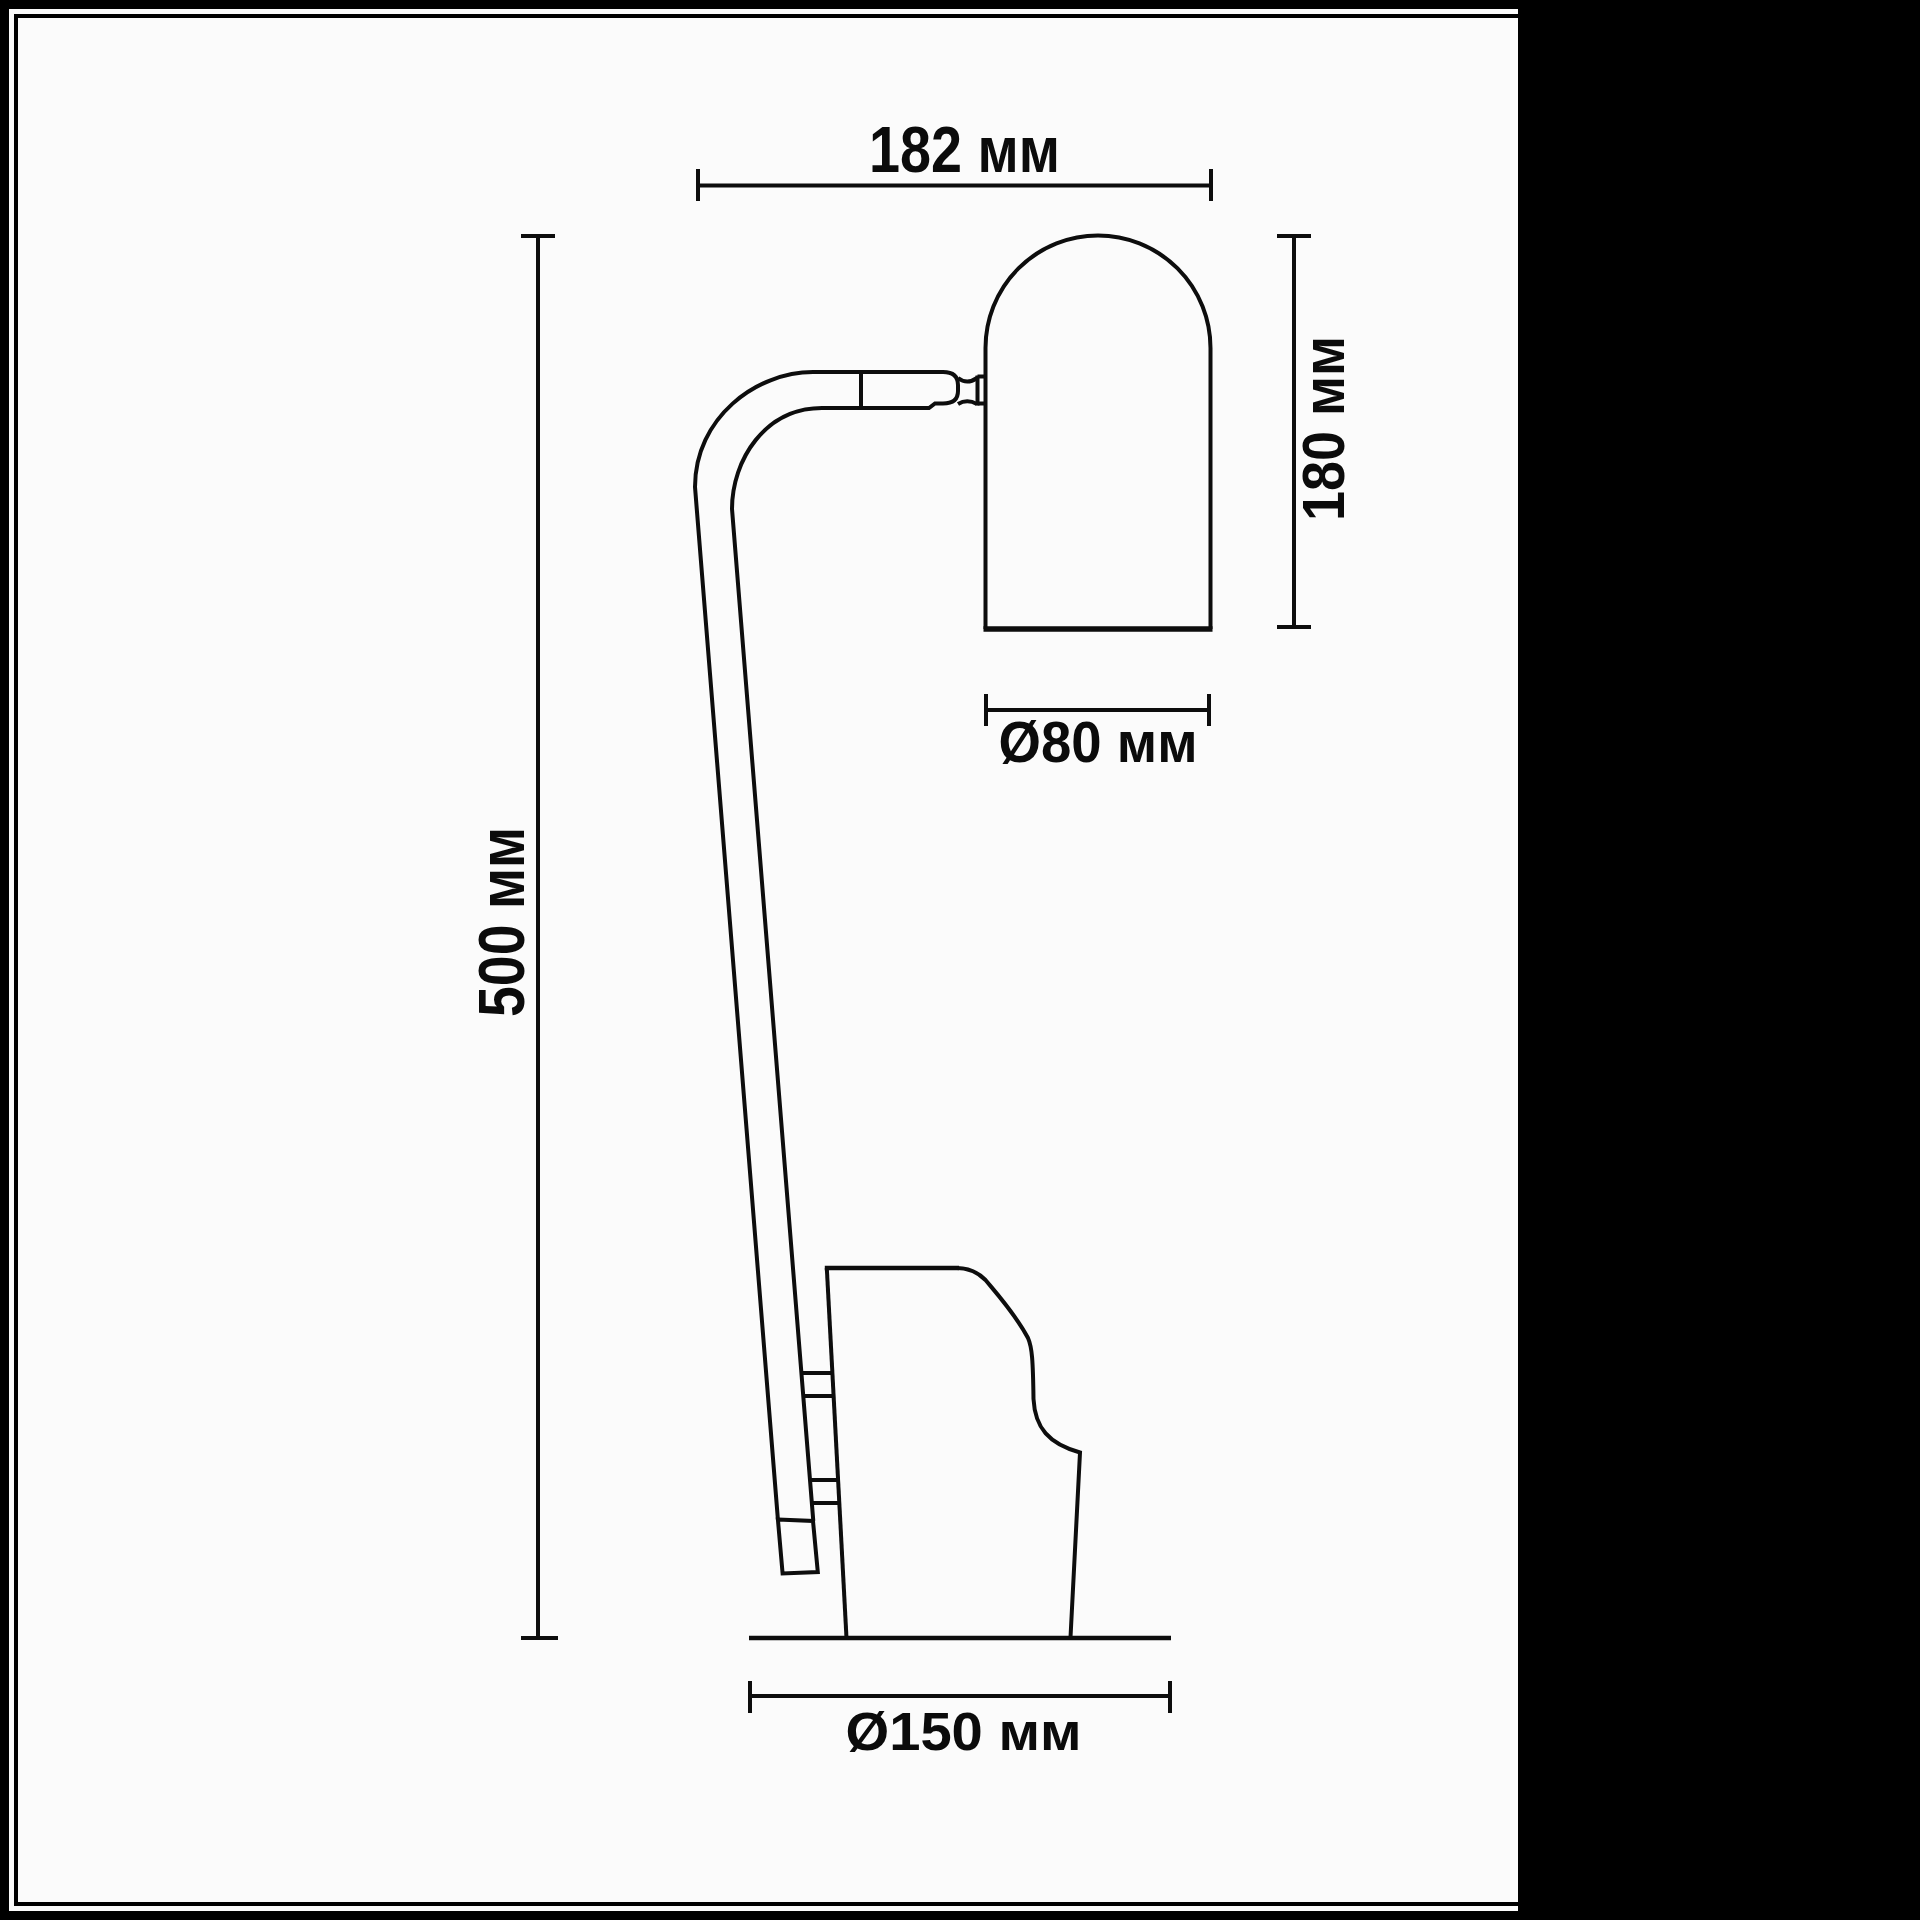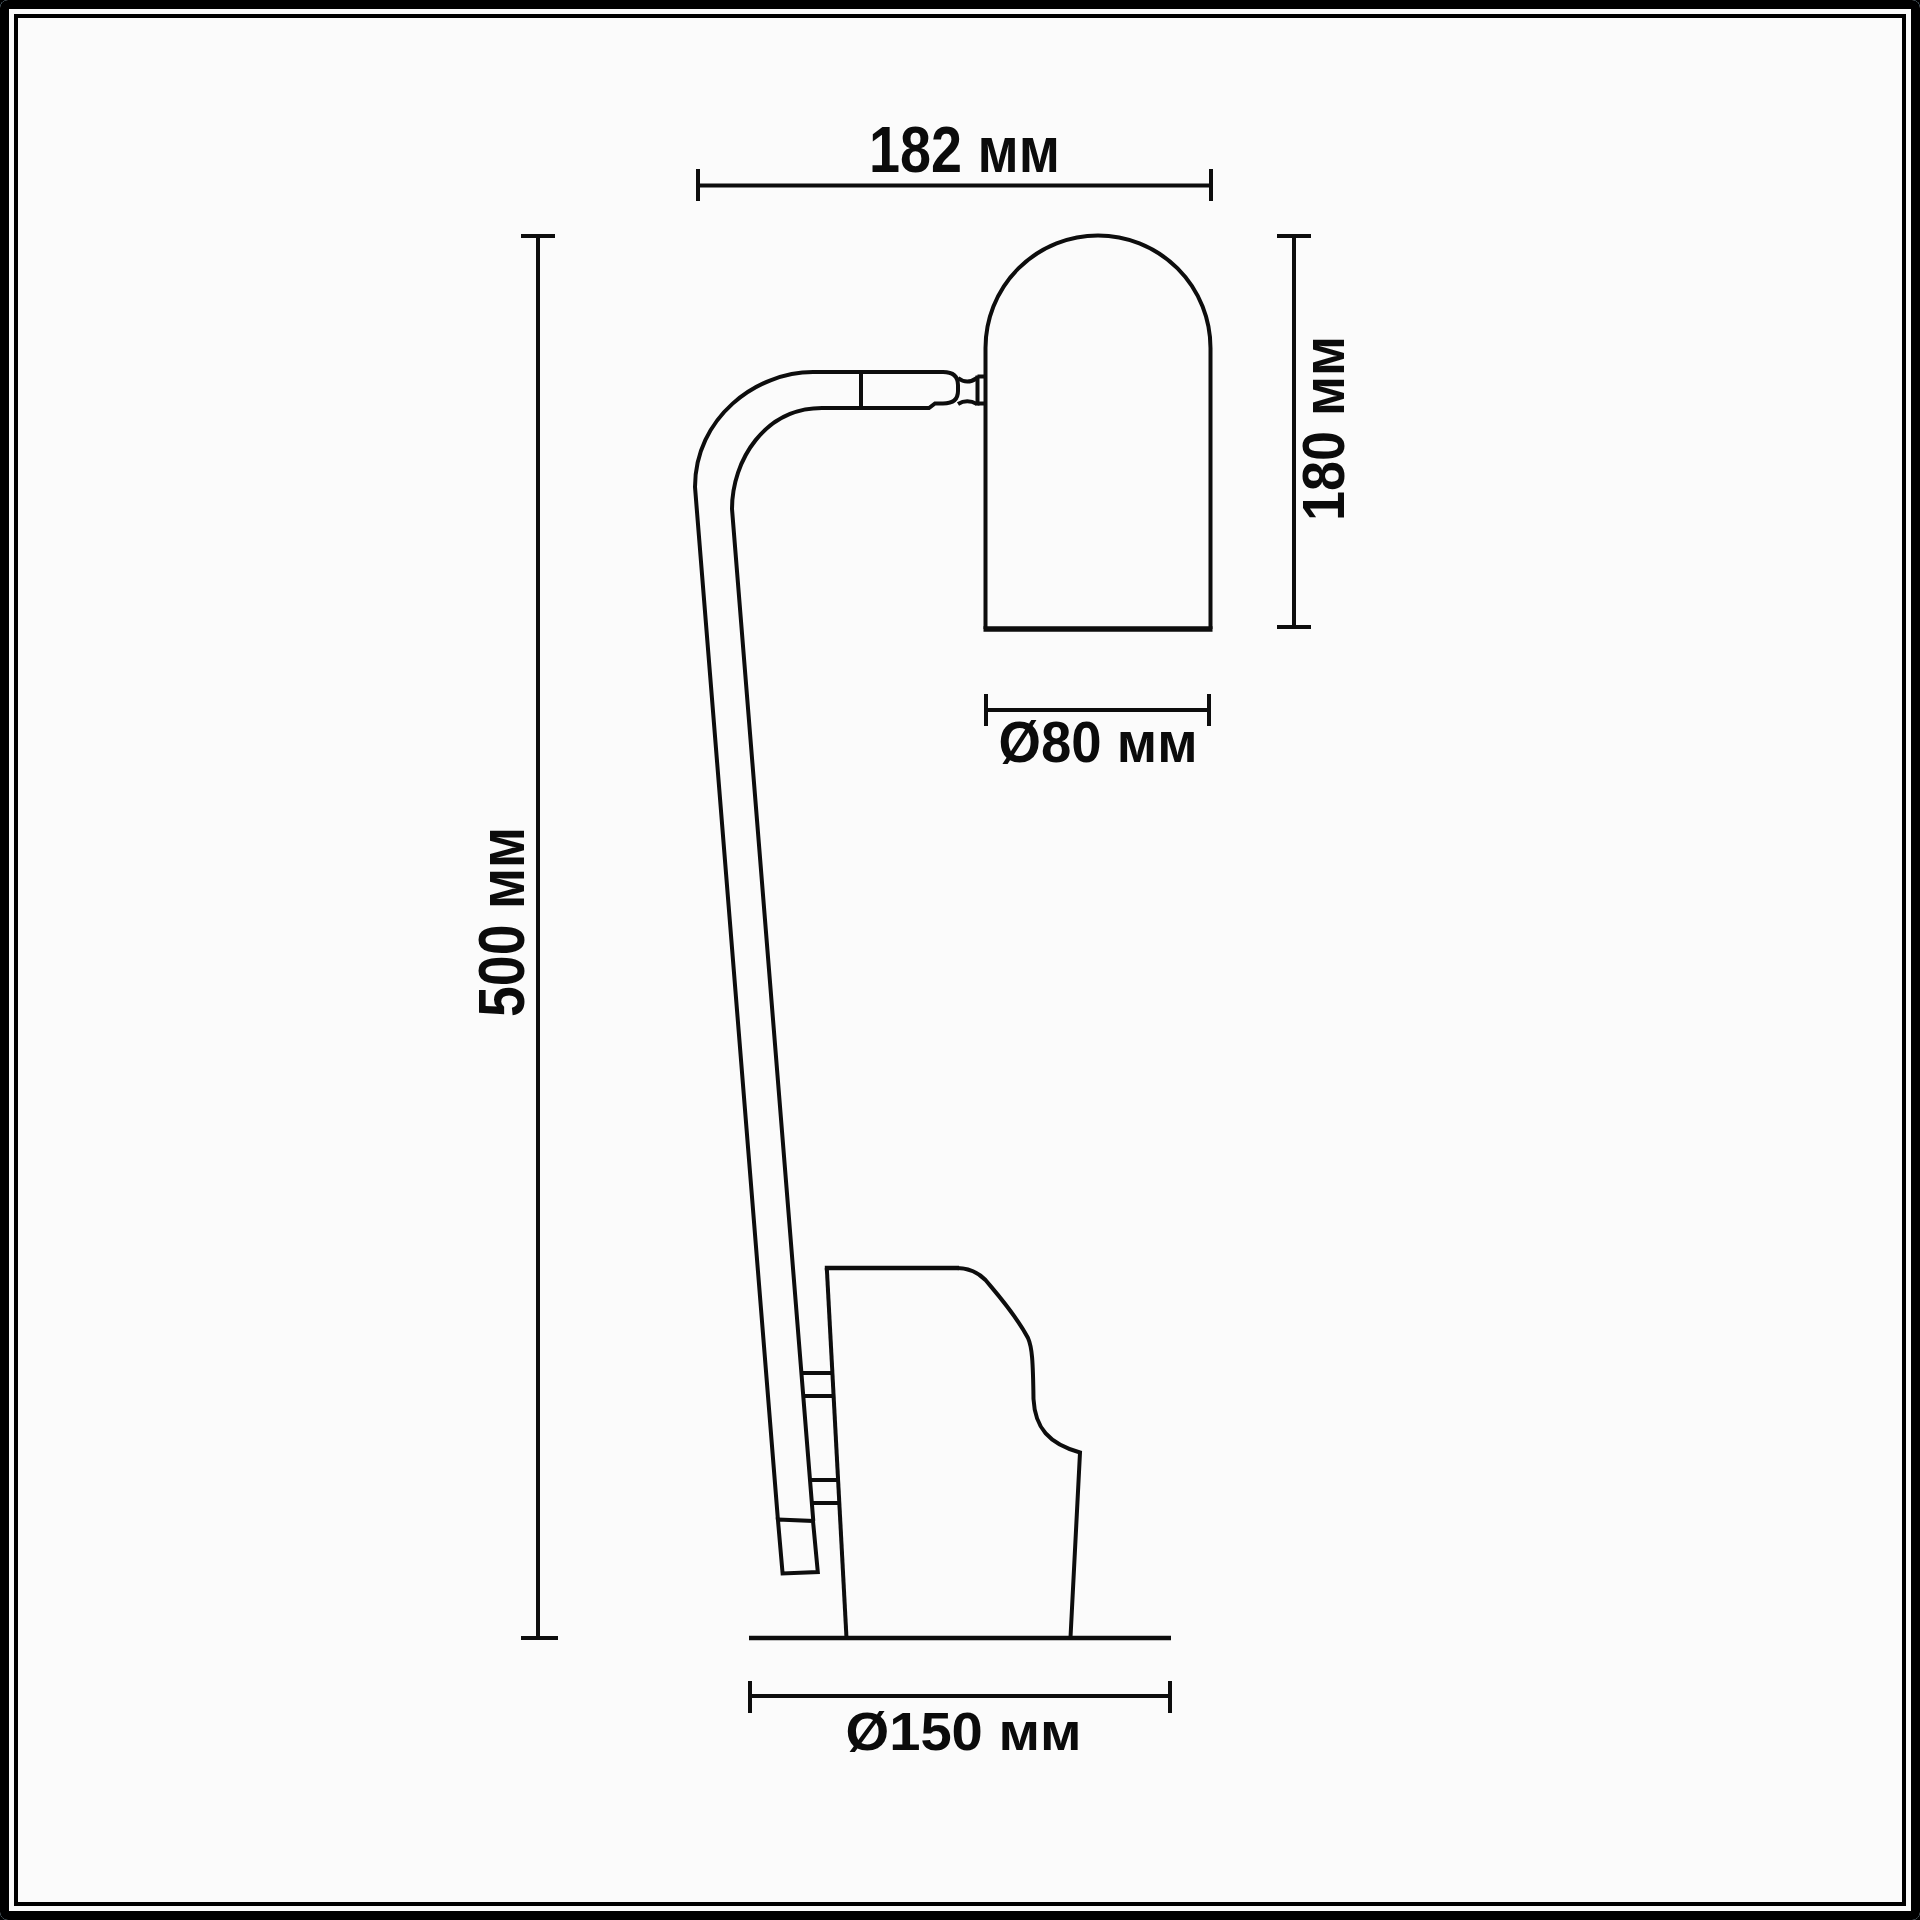--- a/index.html
+++ b/index.html
@@ -1,16 +1,16 @@
 <!DOCTYPE html>
 <html><head>
 <meta charset="utf-8">
 <style>
   html,body{margin:0;padding:0;background:#000;}
-  #page{position:relative;width:1920px;height:1920px;background:#0369a1;overflow:hidden;border-radius:8px;}
+  #page{position:relative;width:1518px;height:1920px;background:#0369a1;overflow:hidden;}
   svg{display:block;}
   text{font-family:"Liberation Sans",sans-serif;font-weight:700;fill:#0b0b0b;}
 </style>
 </head>
 <body>
 <div id="page">
 <svg width="1920" height="1920" viewBox="0 0 1920 1920">
 
   <rect x="0" y="0" width="1920" height="1920" fill="#fbfbfb"></rect>
 

